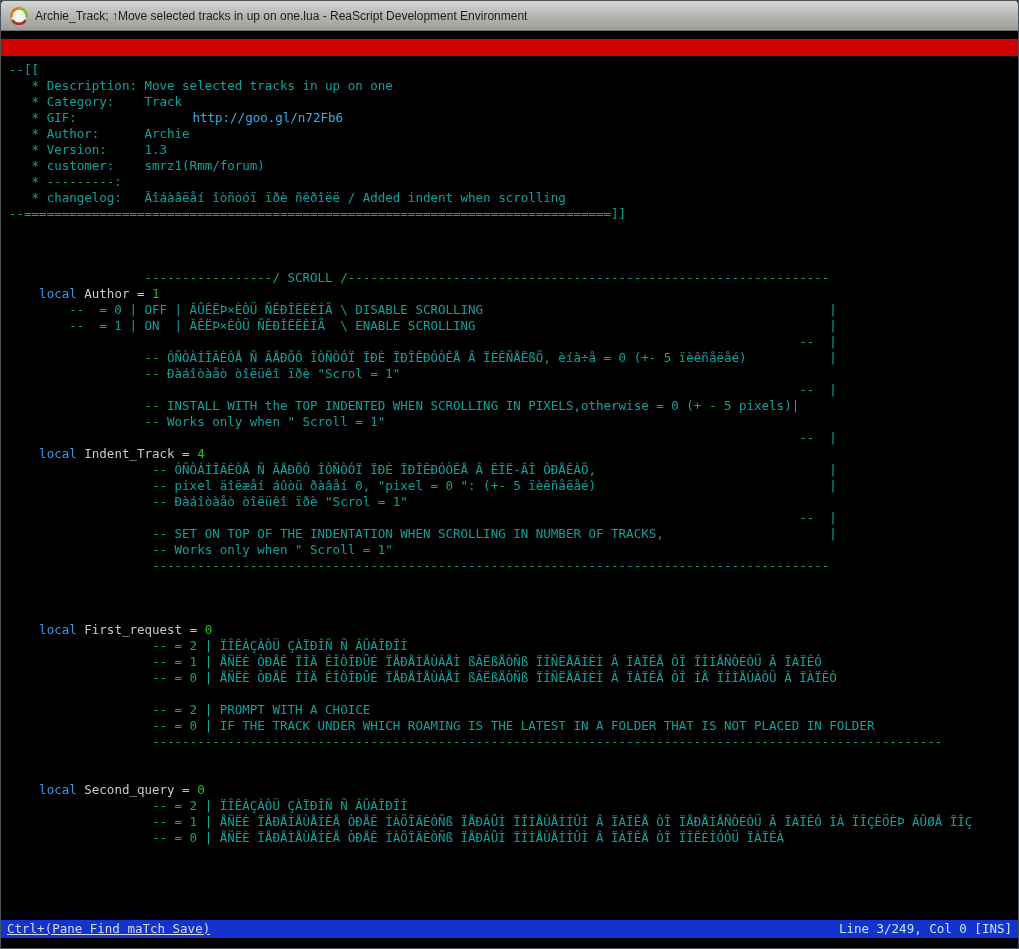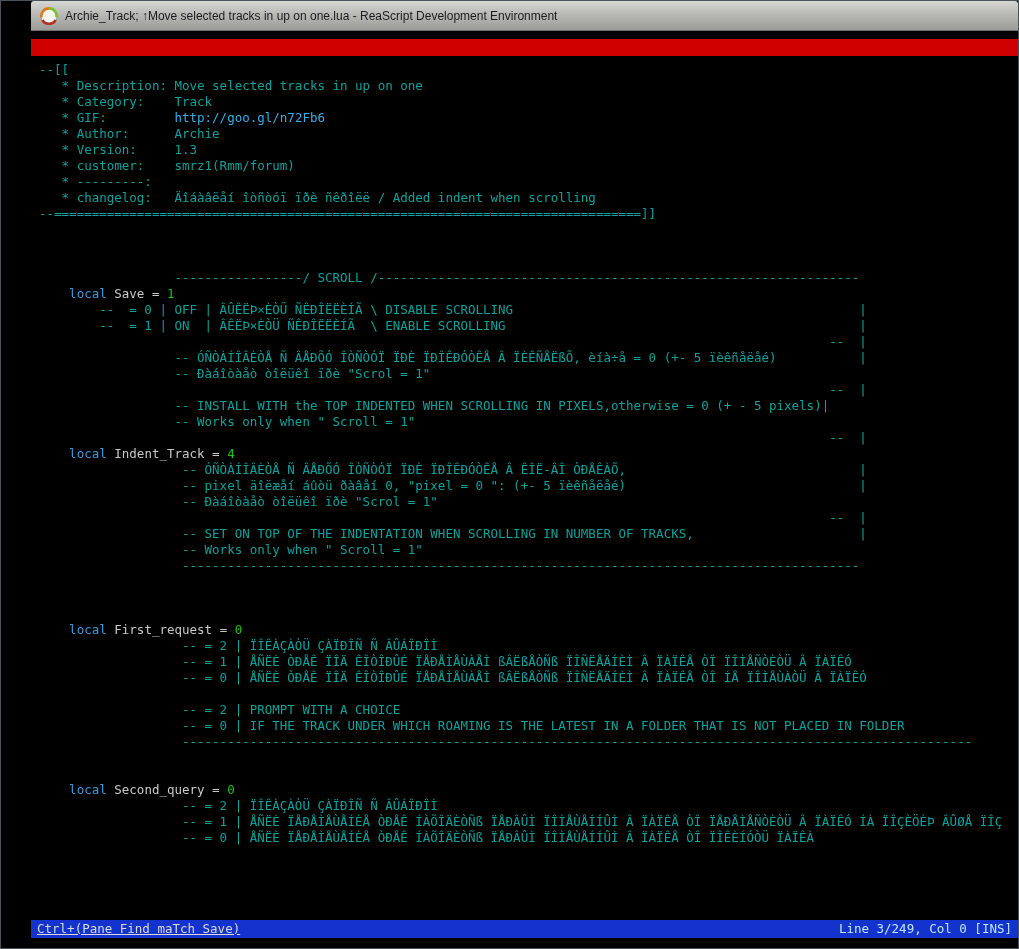--- a/index.html
+++ b/index.html
@@ -4,21 +4,20 @@
 <style>
   * { margin:0; padding:0; box-sizing:border-box; }
   html,body { width:1019px; height:949px; overflow:hidden; background:#000; }
   body { font-family:"DejaVu Sans Mono","Liberation Mono",monospace; }
 
   .window {
     width:1019px; height:949px;
     border:1px solid #4a545c;
     display:flex; flex-direction:column;
     background:#000;
-    padding-left:30px;
   }
 
   .titlebar {
     height:30px; flex:0 0 30px;
     background:linear-gradient(#d6d6d2, #b9b9b5 45%, #9c9c9a);
     border-bottom:1px solid #70706e;
     display:flex; align-items:center; gap:7px;
     padding:0 9px;
     font-family:"Liberation Sans",sans-serif;
     font-size:12px; color:#1c1c1c;
@@ -39,21 +38,21 @@
   .code {
     flex:1 1 auto; overflow:hidden;
     padding:6px 0 0 8px;
     background:var(--background,#000);
   }
   .code-line { white-space:pre; height:16px; line-height:16px; font-size:12.5px; }
   .tok-c { color:var(--comment,#0fa19b); }
   .tok-k { color:var(--keyword,#3a9bdc); }
   .tok-p { color:var(--plain,#c8c8c8); }
   .tok-n { color:var(--number,#1dc215); }
-  .tok-u { color:var(--url,#36aee8); }
+  .tok-u { color:var(--url,#36aee8);margin-left:48px; }
   .tok-o { color:var(--plain,#c8c8c8); }
 
   .statusbar {
     height:18px; flex:0 0 18px;
     background:var(--status_bar_bg,#1333cc);
     display:flex; justify-content:space-between; align-items:center;
     padding:0 6px;
     font-size:12.5px; line-height:18px; white-space:pre;
   }
   .status-left  { color:#dadada;text-decoration:underline; }
@@ -93,21 +92,21 @@
       <div class="code-line"><span class="tok-c">   * Author:      Archie</span></div>
       <div class="code-line"><span class="tok-c">   * Version:     1.3</span></div>
       <div class="code-line"><span class="tok-c">   * customer:    smrz1(Rmm/forum)</span></div>
       <div class="code-line"><span class="tok-c">   * ---------:</span></div>
       <div class="code-line"><span class="tok-c">   * changelog:   Äîáàâëåí îòñòóï ïðè ñêðîëë / Added indent when scrolling</span></div>
       <div class="code-line"><span class="tok-c">--==============================================================================]]</span></div>
       <div class="code-line">&nbsp;</div>
       <div class="code-line">&nbsp;</div>
       <div class="code-line">&nbsp;</div>
       <div class="code-line"><span class="tok-c">                  -----------------/ SCROLL /----------------------------------------------------------------</span></div>
-      <div class="code-line"><span class="tok-p">    </span><span class="tok-k">local</span><span class="tok-p"> Save </span><span class="tok-o">=</span><span class="tok-p"> </span><span class="tok-n">1</span></div>
+      <div class="code-line"><span class="tok-p">    </span><span class="tok-k">local</span><span class="tok-p"> Author </span><span class="tok-o">=</span><span class="tok-p"> </span><span class="tok-n">1</span></div>
       <div class="code-line"><span class="tok-c">        --  = 0 | OFF | ÂÛÊËÞ×ÈÒÜ ÑÊÐÎËËÈÍÃ \ DISABLE SCROLLING                                              |</span></div>
       <div class="code-line"><span class="tok-c">        --  = 1 | ON  | ÂÊËÞ×ÈÒÜ ÑÊÐÎËËÈÍÃ  \ ENABLE SCROLLING                                               |</span></div>
       <div class="code-line"><span class="tok-c">                                                                                                         --  |</span></div>
       <div class="code-line"><span class="tok-c">                  -- ÓÑÒÀÍÎÂÈÒÅ Ñ ÂÅÐÕÓ ÎÒÑÒÓÏ ÏÐÈ ÏÐÎÊÐÓÒÊÅ Â ÏÈÊÑÅËßÕ, èíà÷å = 0 (+- 5 ïèêñåëåé)           |</span></div>
       <div class="code-line"><span class="tok-c">                  -- Ðàáîòàåò òîëüêî ïðè "Scrol = 1"</span></div>
       <div class="code-line"><span class="tok-c">                                                                                                         --  |</span></div>
       <div class="code-line"><span class="tok-c">                  -- INSTALL WITH the TOP INDENTED WHEN SCROLLING IN PIXELS,otherwise = 0 (+ - 5 pixels)|</span></div>
       <div class="code-line"><span class="tok-c">                  -- Works only when " Scroll = 1"</span></div>
       <div class="code-line"><span class="tok-c">                                                                                                         --  |</span></div>
       <div class="code-line"><span class="tok-p">    </span><span class="tok-k">local</span><span class="tok-p"> Indent_Track </span><span class="tok-o">=</span><span class="tok-p"> </span><span class="tok-n">4</span></div>

